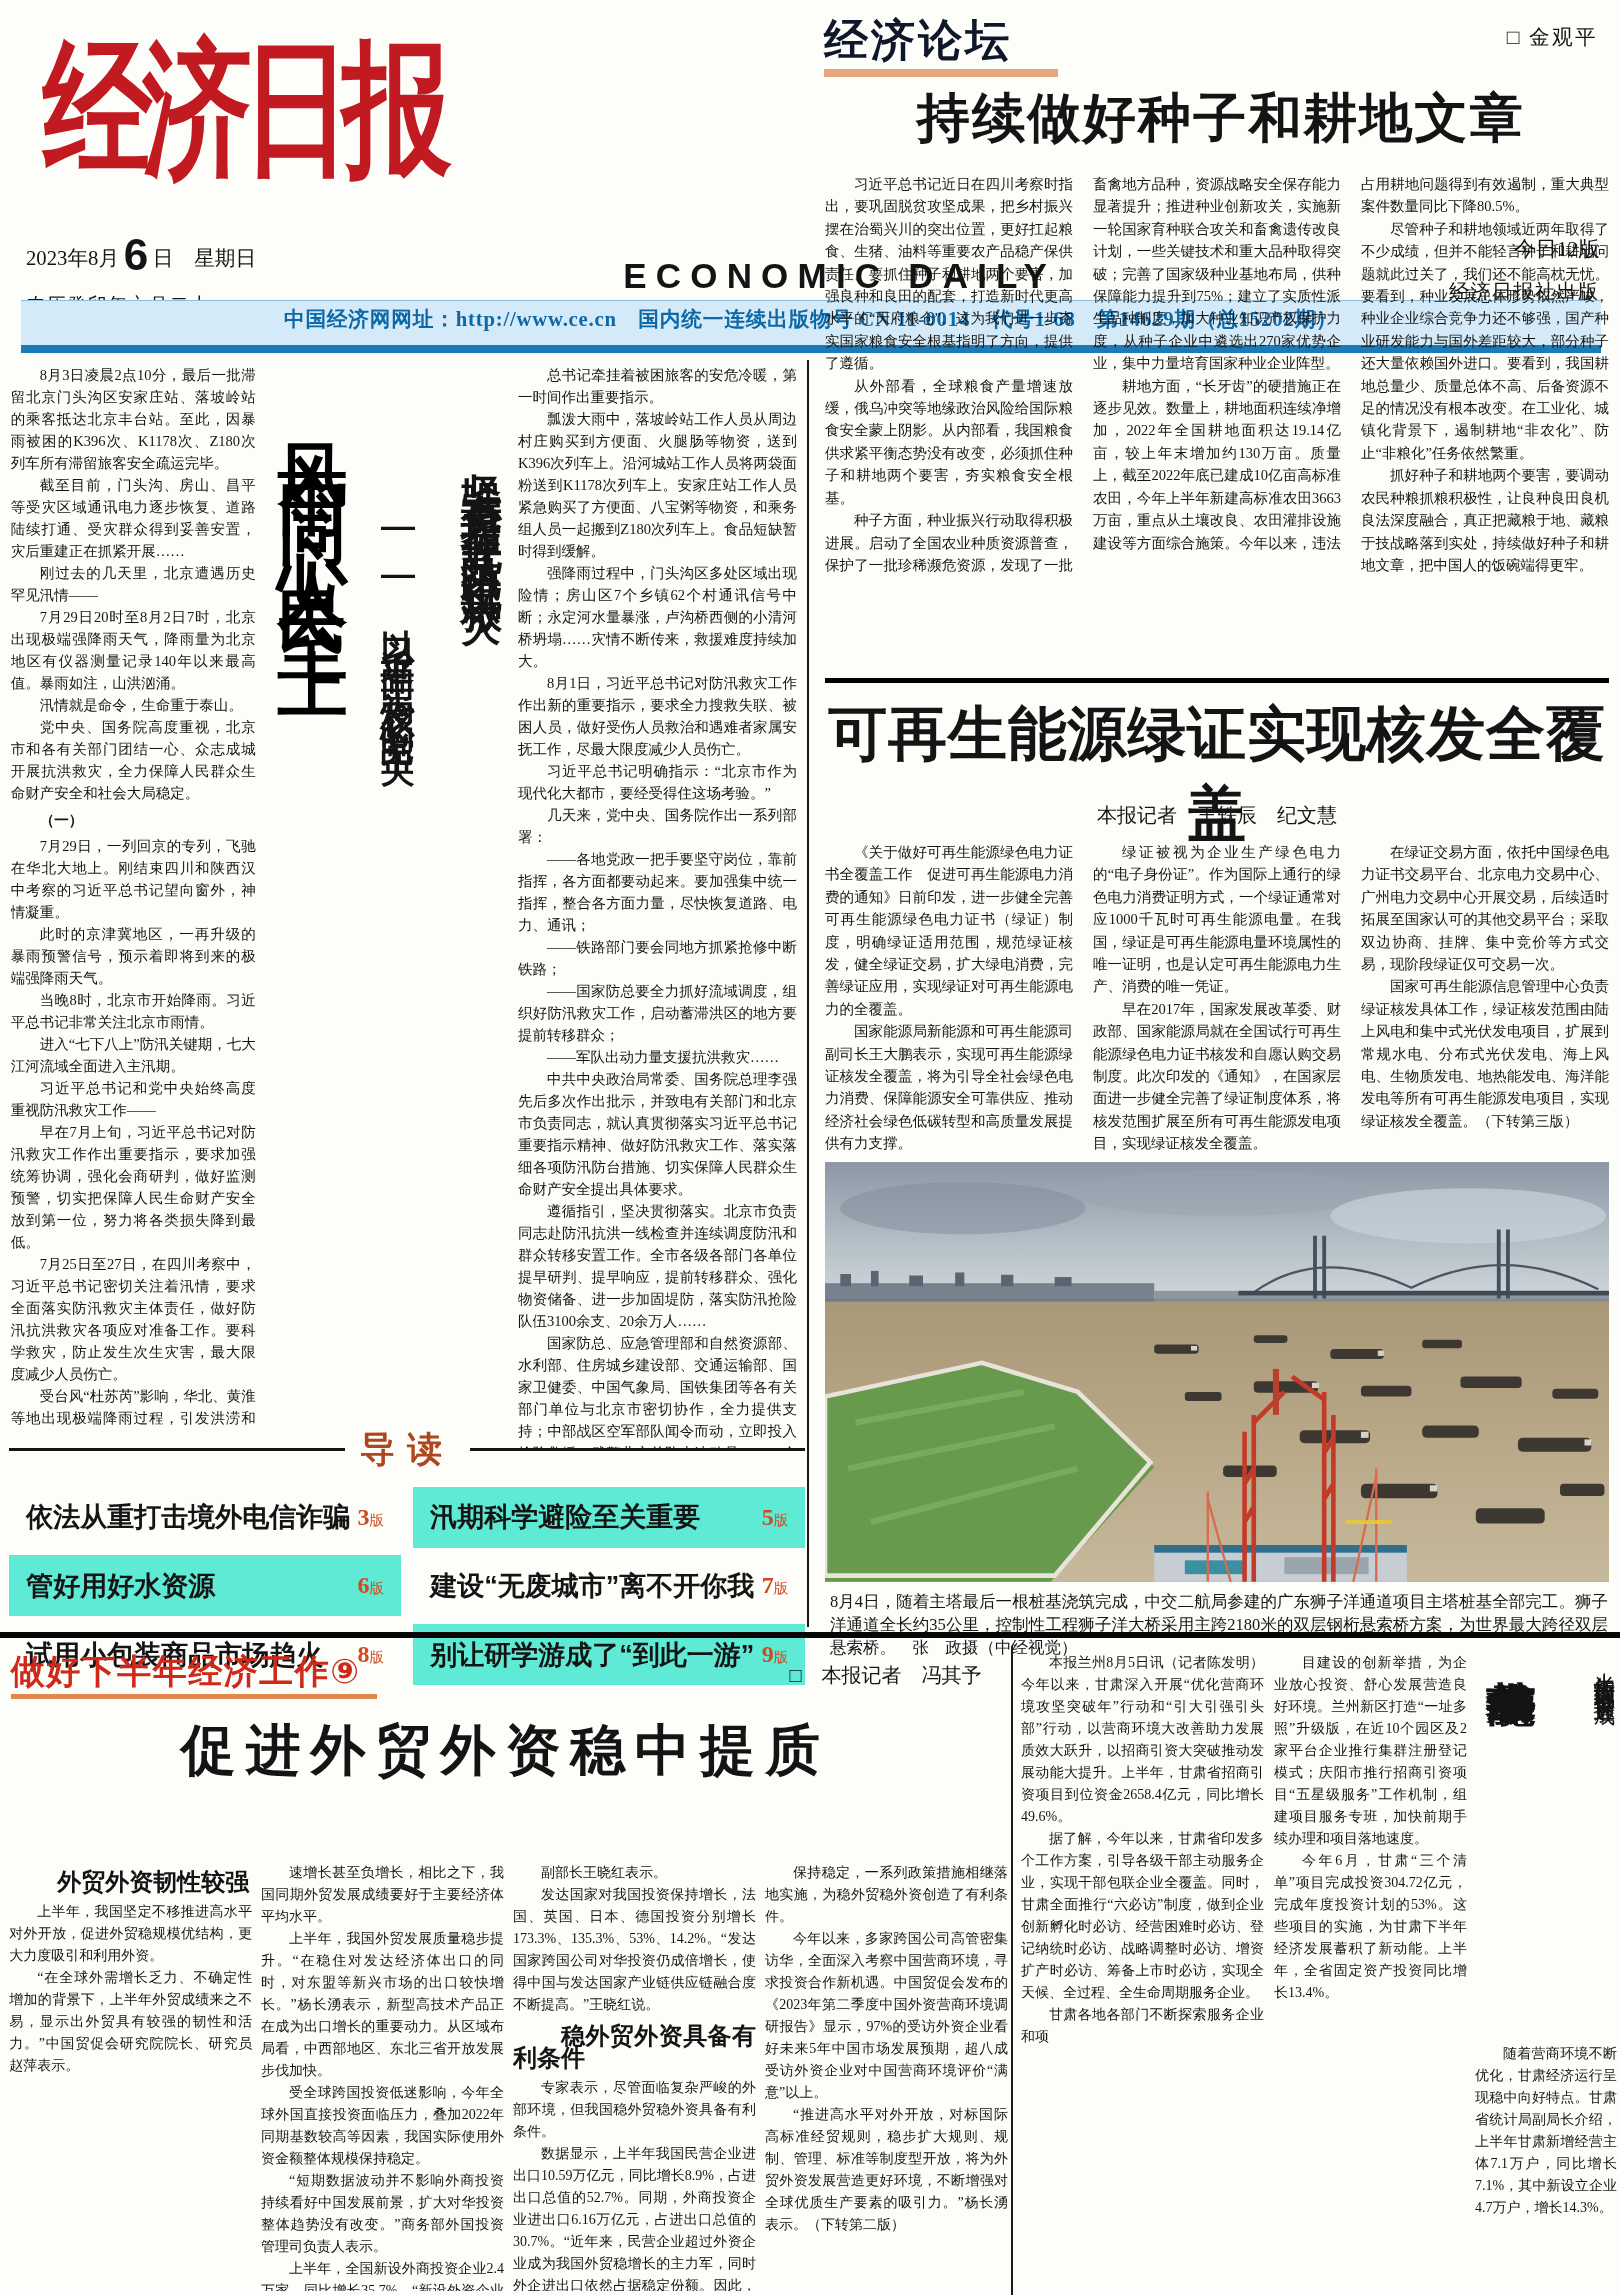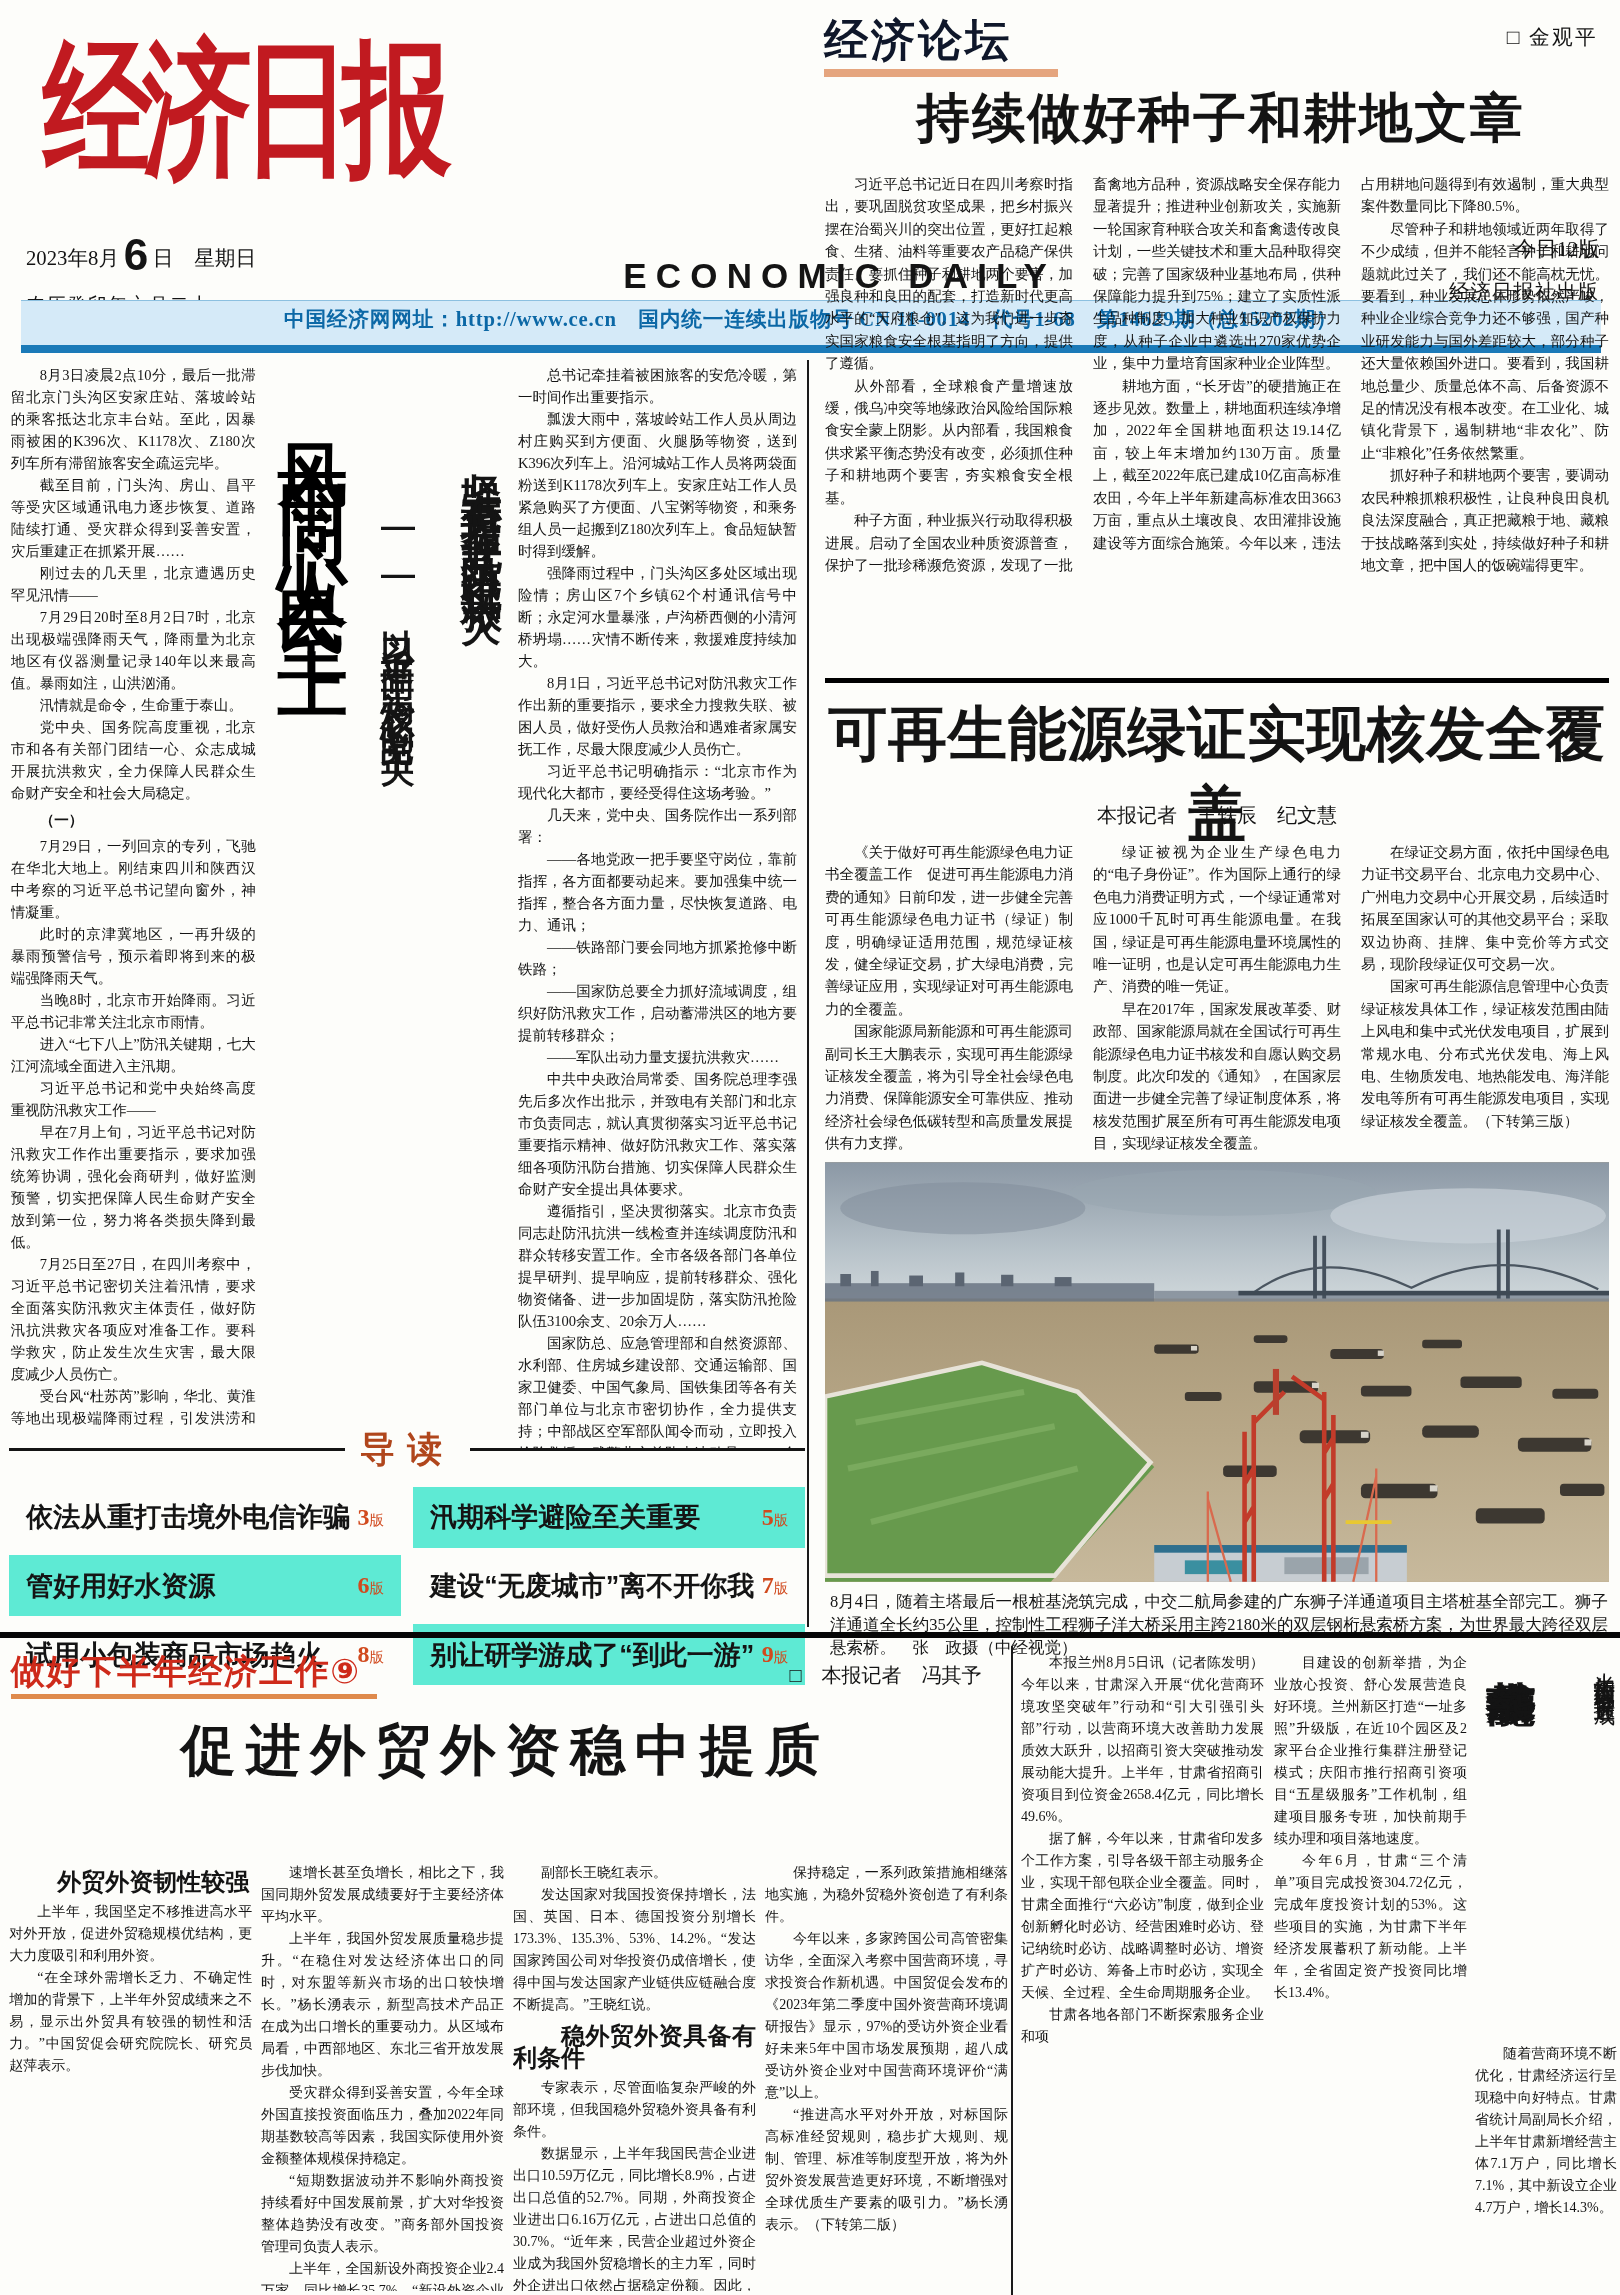--- a/index.html
+++ b/index.html
@@ -325,21 +325,21 @@
   <div class="t-col t-col1 body-text">
     <p class="subhead">外贸外资韧性较强</p>
     <div>
         <p>上半年，我国坚定不移推进高水平对外开放，促进外贸稳规模优结构，更大力度吸引和利用外资。</p>
         <p>“在全球外需增长乏力、不确定性增加的背景下，上半年外贸成绩来之不易，显示出外贸具有较强的韧性和活力。”中国贸促会研究院院长、研究员赵萍表示。</p>
       </div>
   </div>
   <div class="t-col t-col2 body-text">
       <p>速增长甚至负增长，相比之下，我国同期外贸发展成绩要好于主要经济体平均水平。</p>
       <p>上半年，我国外贸发展质量稳步提升。“在稳住对发达经济体出口的同时，对东盟等新兴市场的出口较快增长。”杨长湧表示，新型高技术产品正在成为出口增长的重要动力。从区域布局看，中西部地区、东北三省开放发展步伐加快。</p>
-      <p>受灾群众得到妥善安置，今年全球外国直接投资面临压力，叠加2022年同期基数较高等因素，我国实际使用外资金额整体规模保持稳定。</p>
+      <p>受全球跨国投资低迷影响，今年全球外国直接投资面临压力，叠加2022年同期基数较高等因素，我国实际使用外资金额整体规模保持稳定。</p>
       <p>“短期数据波动并不影响外商投资持续看好中国发展前景，扩大对华投资整体趋势没有改变。”商务部外国投资管理司负责人表示。</p>
       <p>上半年，全国新设外商投资企业2.4万家，同比增长35.7%。“新设外资企业数量快速增长，表明中国仍然是非常重要的跨国投资目的地。中国超大规模市场的吸引力依然是吸引跨国投资的重要因素。”中国国际经济交流中心科研信息部</p>
     </div>
   <div class="t-col t-col3 body-text">
     <div>
         <p>副部长王晓红表示。</p>
         <p>发达国家对我国投资保持增长，法国、英国、日本、德国投资分别增长173.3%、135.3%、53%、14.2%。“发达国家跨国公司对华投资仍成倍增长，使得中国与发达国家产业链供应链融合度不断提高。”王晓红说。</p>
       </div>
     <p class="subhead">稳外贸外资具备有利条件</p>
     <div>

